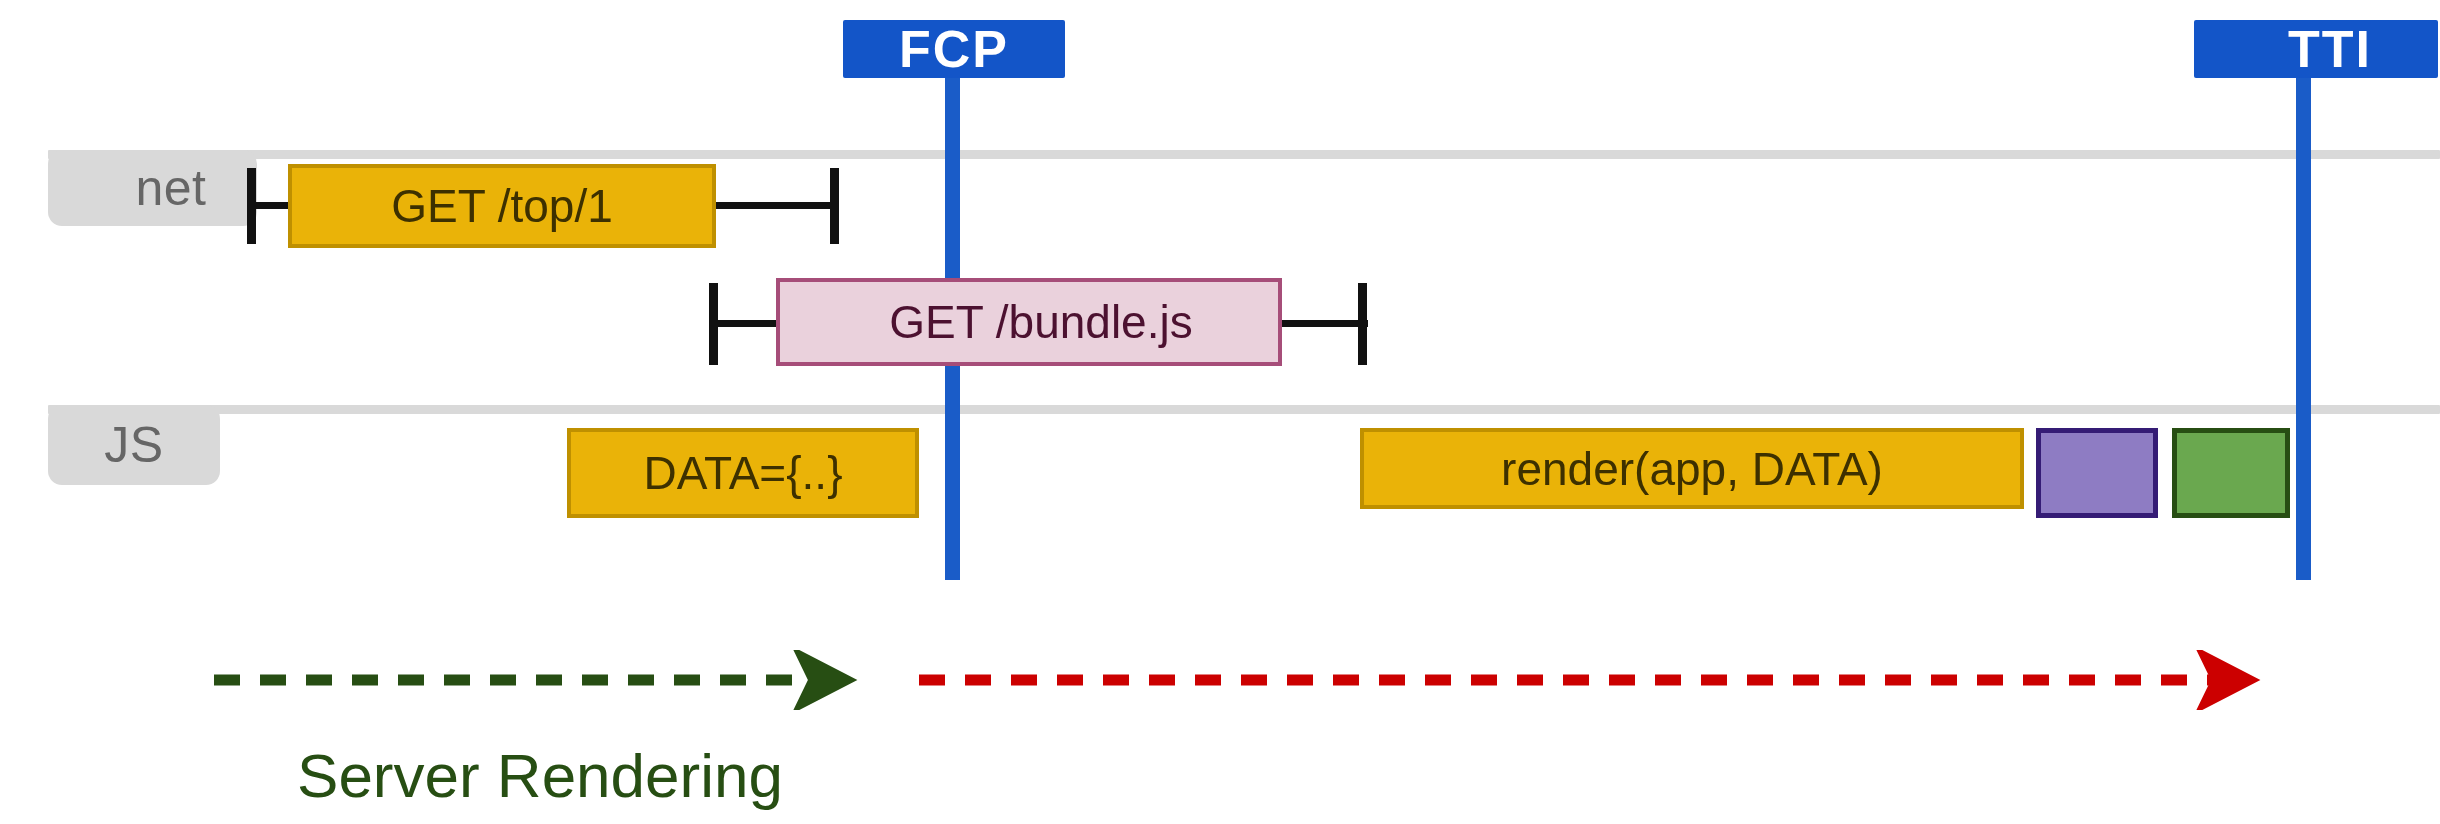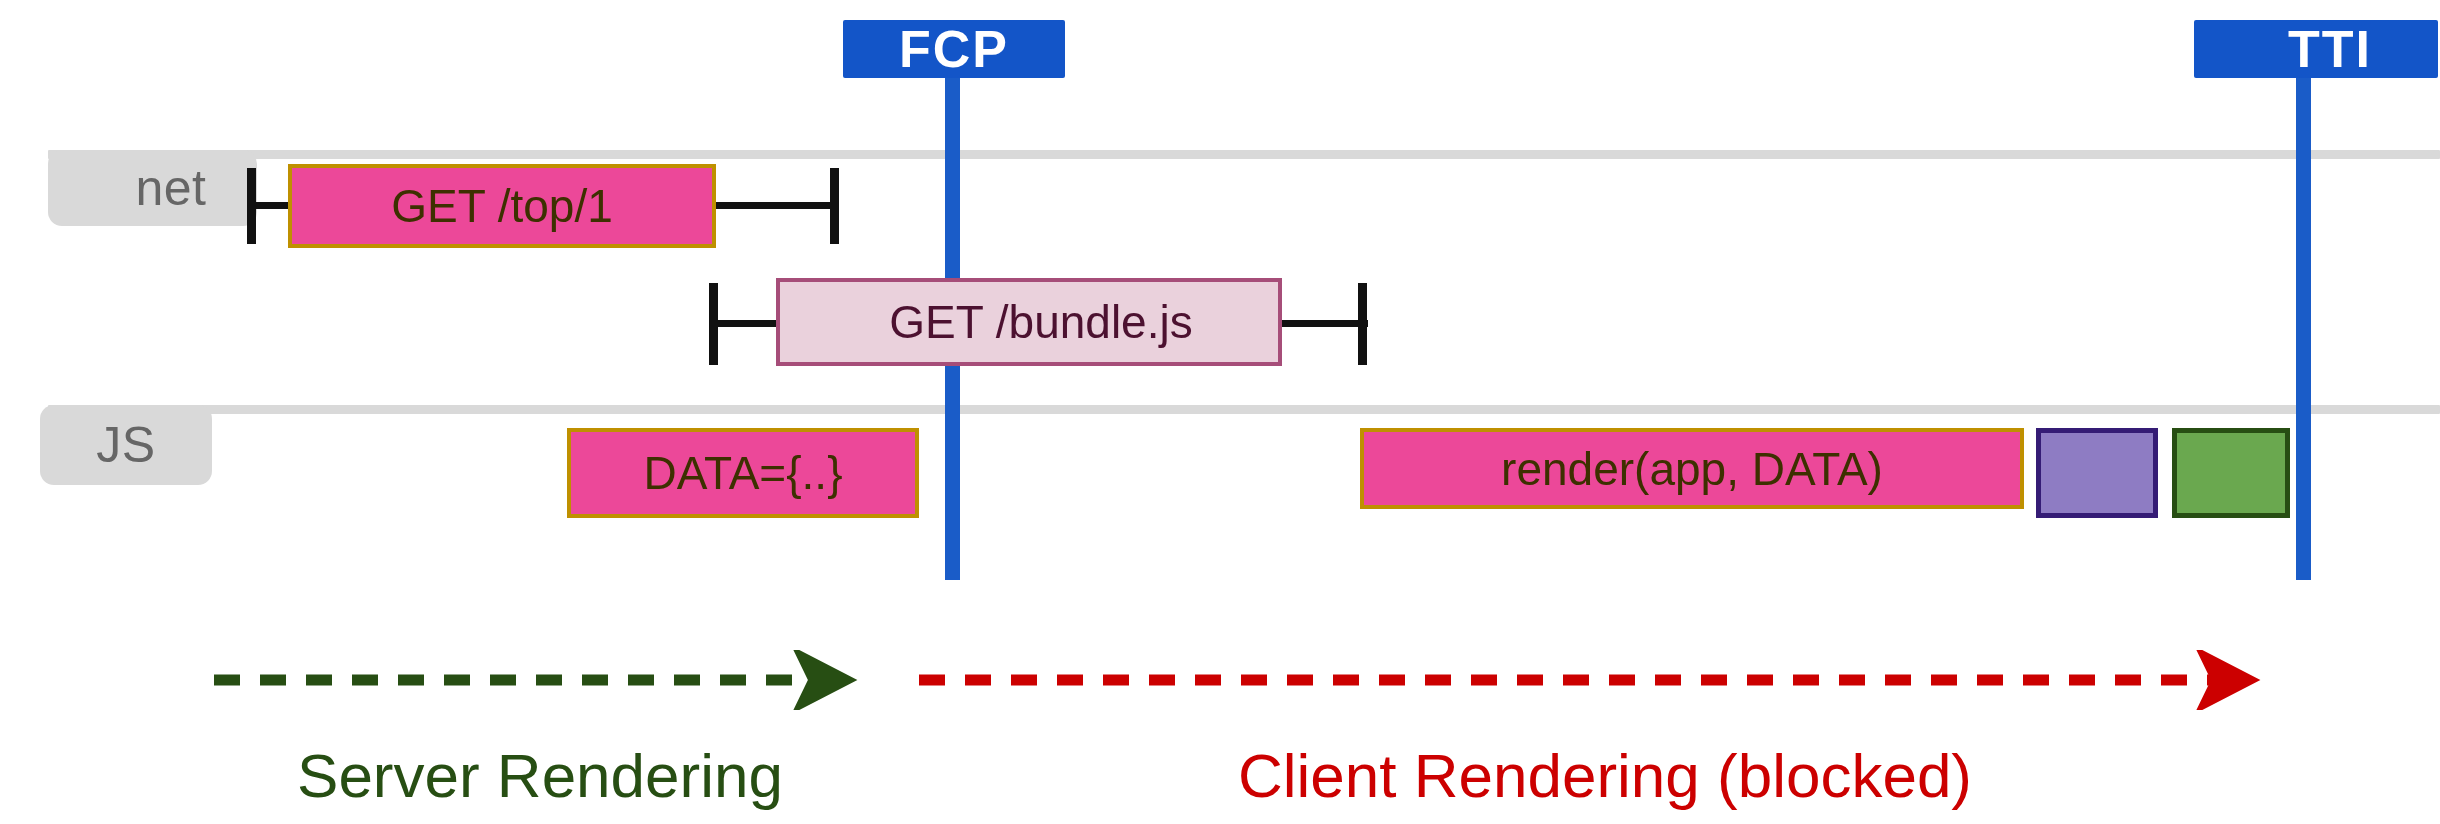--- a/index.html
+++ b/index.html
@@ -71,21 +71,21 @@
     display: flex;
     align-items: center;
     justify-content: center;
   }
   .task-box span {
     font-size: 46px;
     line-height: 1;
     white-space: nowrap;
   }
   .task-yellow {
-    background: #ec4899;
+    background: #eab308;
     border: 4px solid #bf9000;
     color: #3d3000;
   }
   .task-pink {
     background: #ead1dc;
     border: 4px solid #a64d79;
     color: #4c1130;
   }
   .task-purple {
     background: #8e7cc3;
@@ -126,21 +126,21 @@
 <body>
 
 <div id="stage">
 
   <div class="lane-line" style="left:48px; top:150px; width:2392px;"></div>
   <div class="lane-line" style="left:48px; top:405px; width:2392px;"></div>
 
   <div class="lane-chip" style="left:48px; top:150px; width:172px; height:76px;padding-left:37px;">
     <span>net</span>
   </div>
-  <div class="lane-chip" style="left:40px; top:405px; width:172px; height:80px;text-align:center;">
+  <div class="lane-chip" style="left:48px; top:405px; width:172px; height:80px;text-align:center;">
     <span>JS</span>
   </div>
 
   <div class="marker-line" style="left:945px; top:74px; height:506px; z-index:2;"></div>
 
   <div class="marker-line" style="left:2296px; top:74px; height:506px; z-index:2;"></div>
 
   <div class="whisker-cap" style="left:247px; top:168px; height:76px; z-index:4;"></div>
   <div class="whisker-bar" style="left:247px; top:202px; width:50px; z-index:4;"></div>
   <div class="whisker-bar" style="left:705px; top:202px; width:132px; z-index:4;"></div>
@@ -192,15 +192,14 @@
   <div class="phase-label label-green" style="left:200px; top:745px; width:680px; text-align:center;">Server Rendering</div>
 
   <svg class="phase-arrow" style="left:905px; top:650px; width:1400px; height:60px;" viewBox="0 0 1400 60" xmlns="http://www.w3.org/2000/svg">
     <defs>
       <marker id="arrowRed" markerWidth="7" markerHeight="7" refX="5.2" refY="3.5" orient="auto" markerUnits="strokeWidth">
         <path d="M0.6,0.4 L6.6,3.5 L0.6,6.6 L2.1,3.5 Z" fill="#cc0000"></path>
       </marker>
     </defs>
     <line x1="14" y1="30" x2="1340" y2="30" stroke="#cc0000" stroke-width="11" stroke-dasharray="26,20" marker-end="url(#arrowRed)"></line>
   </svg>
-  <div class="phase-label label-red" style="left:905px; top:745px; width:1400px; text-align:center;">Client Rendering (blocked)</div>
 
 </div>
 
 </body></html>

